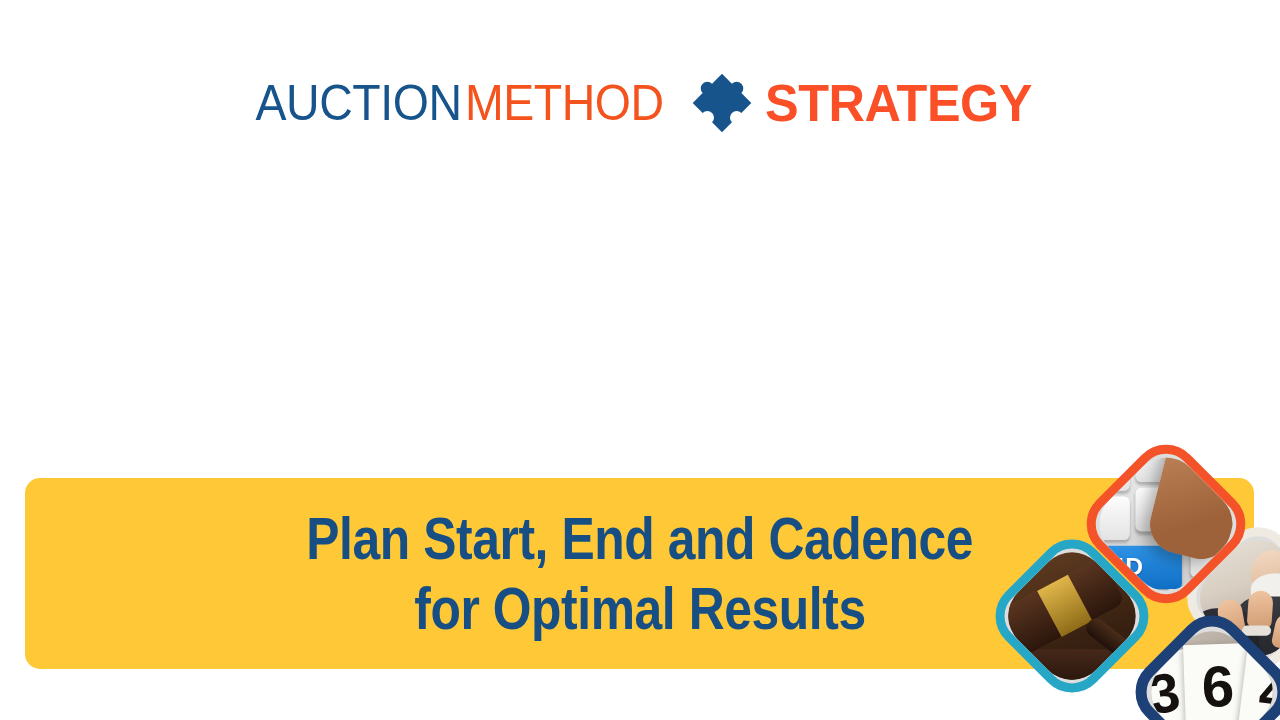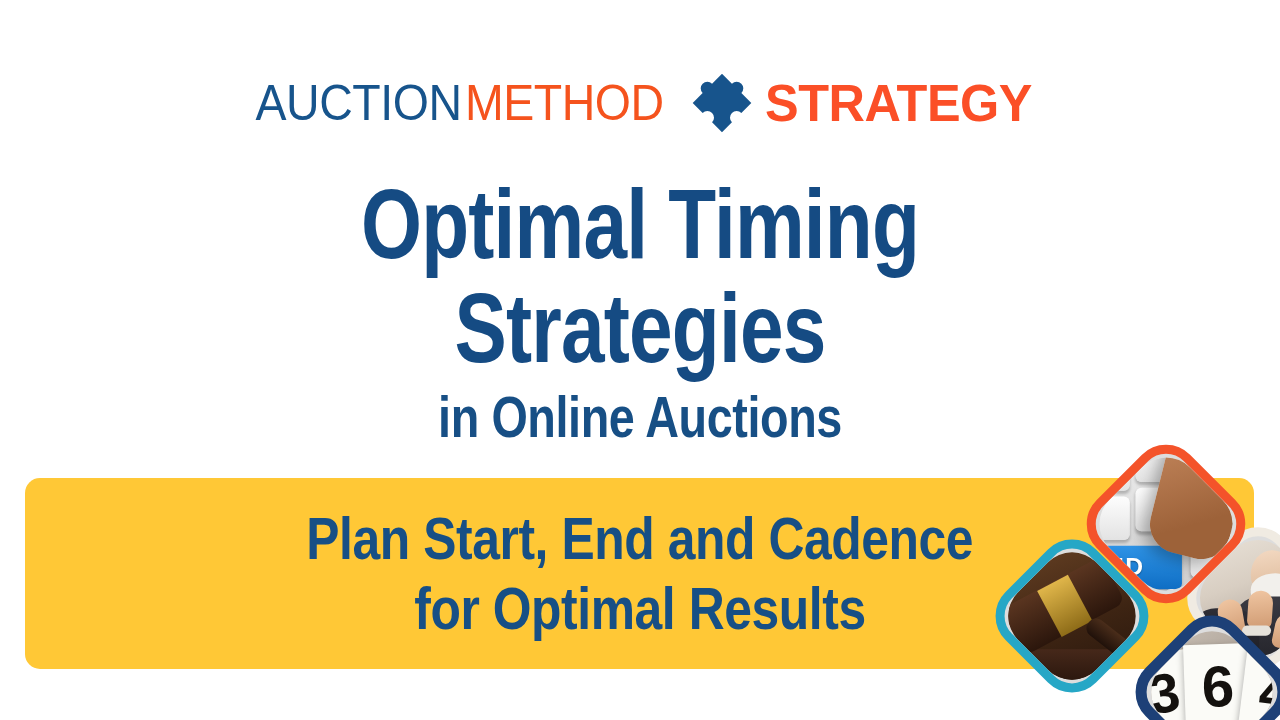--- a/index.html
+++ b/index.html
@@ -298,25 +298,20 @@
             V59
             a9 9 0 1 1 0 -18
             Z"></path>
         </g>
       </svg>
     </span>
 
     <span class="brand-word brand-strategy">STRATEGY</span>
   </div>
 
-  <div class="headline">
-    <div class="hl-1">Optimal Timing</div>
-    <div class="hl-2">Strategies</div>
-    <div class="hl-sub">in Online Auctions</div>
-  </div>
 
   <div class="banner">
     <div class="bn-1">Plan Start, End and Cadence</div>
     <div class="bn-2">for Optimal Results</div>
   </div>
 
   <div class="tiles">
 
     <div class="tile tile-gavel">
       <div class="inner">

